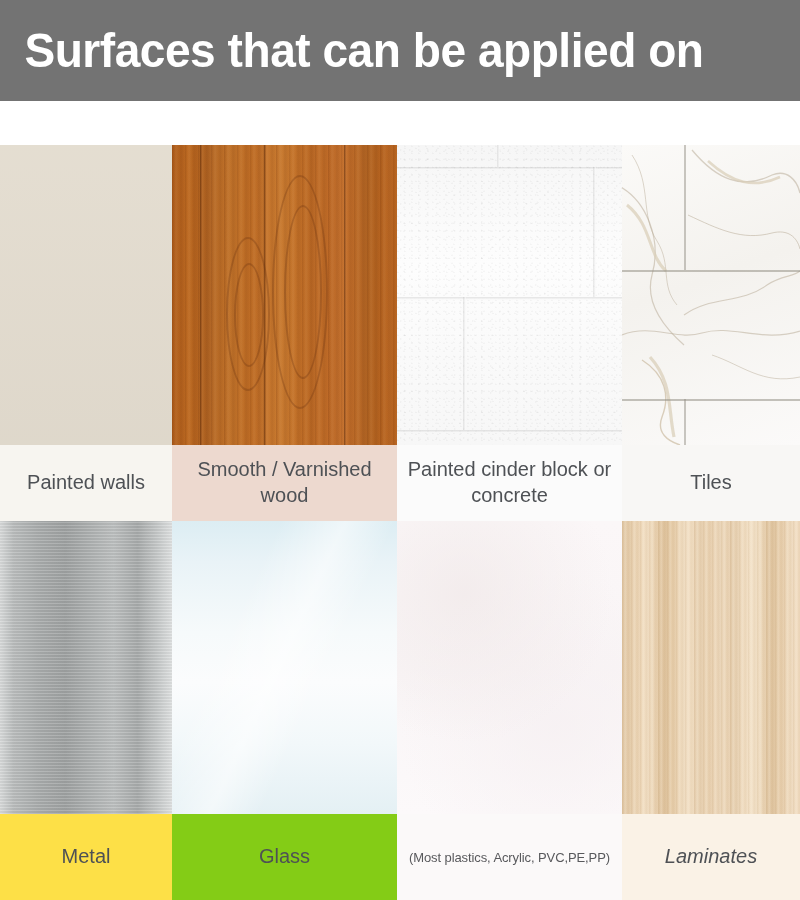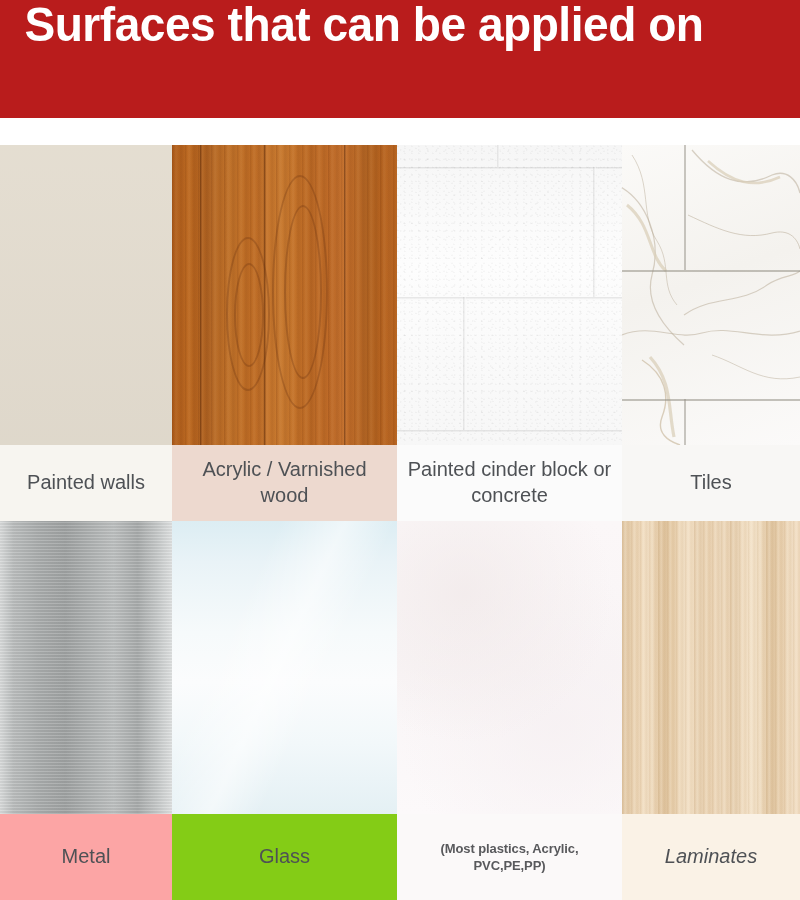--- a/index.html
+++ b/index.html
@@ -20,23 +20,24 @@
     height: 900px;
     background: #ffffff;
   }
 
   
   .header {
     position: absolute;
     left: 0;
     top: 0;
     width: 800px;
-    height: 118px;
-    background: #b91c1c;
+    height: 101px;
+    background: #737373;
     display: flex;
+    align-items: center;
   }
   .header-title {
     color: #ffffff;
     font-family: "Liberation Sans Narrow", "Liberation Sans", sans-serif;
     font-size: 49px;
     font-weight: bold;
     letter-spacing: -0.5px;
     line-height: 1;
     padding-left: 26px;
     transform: scaleX(0.94);
@@ -88,34 +89,34 @@
     justify-content: center;
     text-align: center;
     color: #4e5155;
     font-size: 20px;
     line-height: 1.28;
     padding: 0 6px;
     box-sizing: border-box;
   }
   .caption .sub {
     font-size: 13px;
-    font-weight: bold;
+    font-weight: normal;
     color: #58595c;
     margin-top: 2px;
     letter-spacing: -0.1px;
   }
   .caption .main { white-space: nowrap; }
   .caption.wrap .main { white-space: normal; }
 
   
   .cap-paintedwalls { background: #f7f5f0; }
   .cap-wood        { background: #edd9cf; }
   .cap-cinder      { background: #fbfbfb; }
   .cap-tiles       { background: #f8f7f5; }
-  .cap-metal       { background: #fca5a5; }
+  .cap-metal       { background: #fde047; }
   .cap-glass       { background: #84cc16; }
   .cap-solid       { background: #fbf9f9; }
   .cap-laminates   { background: #faf2e6; font-style: italic; }
 
   
   .sw-paintedwalls {
     background: #e3dccf;
   }
   .sw-paintedwalls::after {
     content: "";
@@ -266,21 +267,21 @@
       <div class="swatch sw-wood">
         <div class="plank-seam" style="left:28px;"></div>
         <div class="plank-seam" style="left:92px;"></div>
         <div class="plank-seam" style="left:172px;"></div>
         <div class="knot" style="left:54px; top:92px; width:40px; height:150px;"></div>
         <div class="knot" style="left:62px; top:118px; width:26px; height:100px;"></div>
         <div class="knot" style="left:100px; top:30px; width:52px; height:230px;"></div>
         <div class="knot" style="left:112px; top:60px; width:34px; height:170px;"></div>
       </div>
       <div class="caption cap-wood wrap">
-        <span class="main">Acrylic / Varnished wood</span>
+        <span class="main">Smooth / Varnished wood</span>
       </div>
     </div>
 
     <div class="cell row1">
       <div class="swatch sw-cinder">
         <div class="mortar-h" style="top:22px;"></div>
         <div class="mortar-h" style="top:152px;"></div>
         <div class="mortar-h" style="top:285px;"></div>
         <div class="mortar-v" style="left:100px; top:0; height:22px;"></div>
         <div class="mortar-v" style="left:196px; top:22px; height:130px;"></div>

